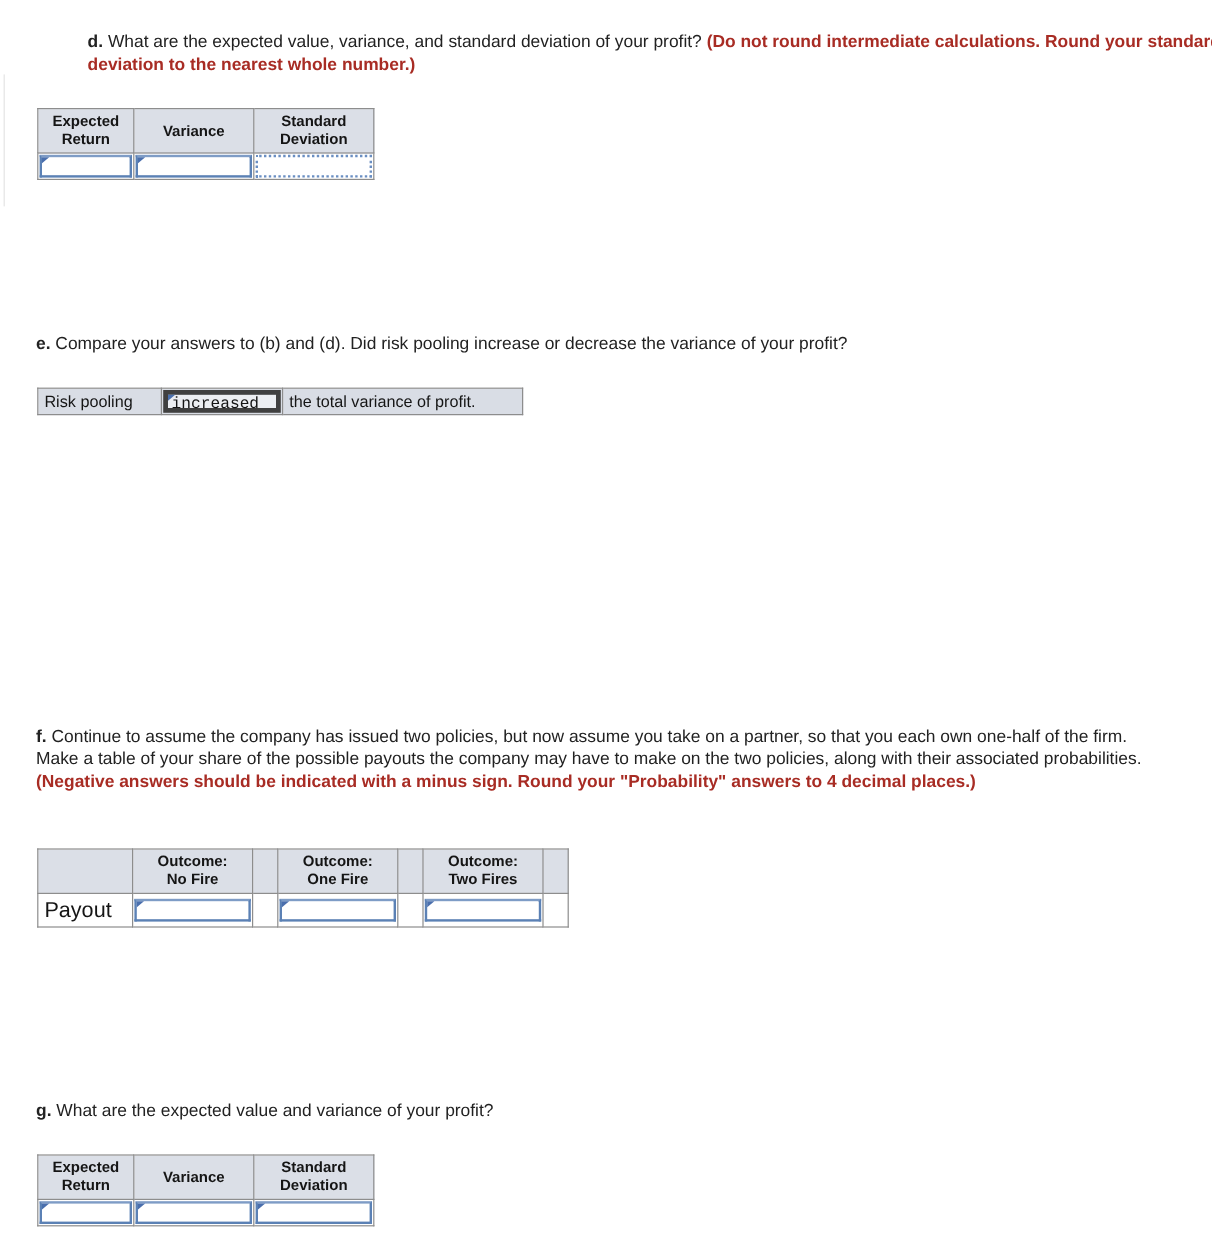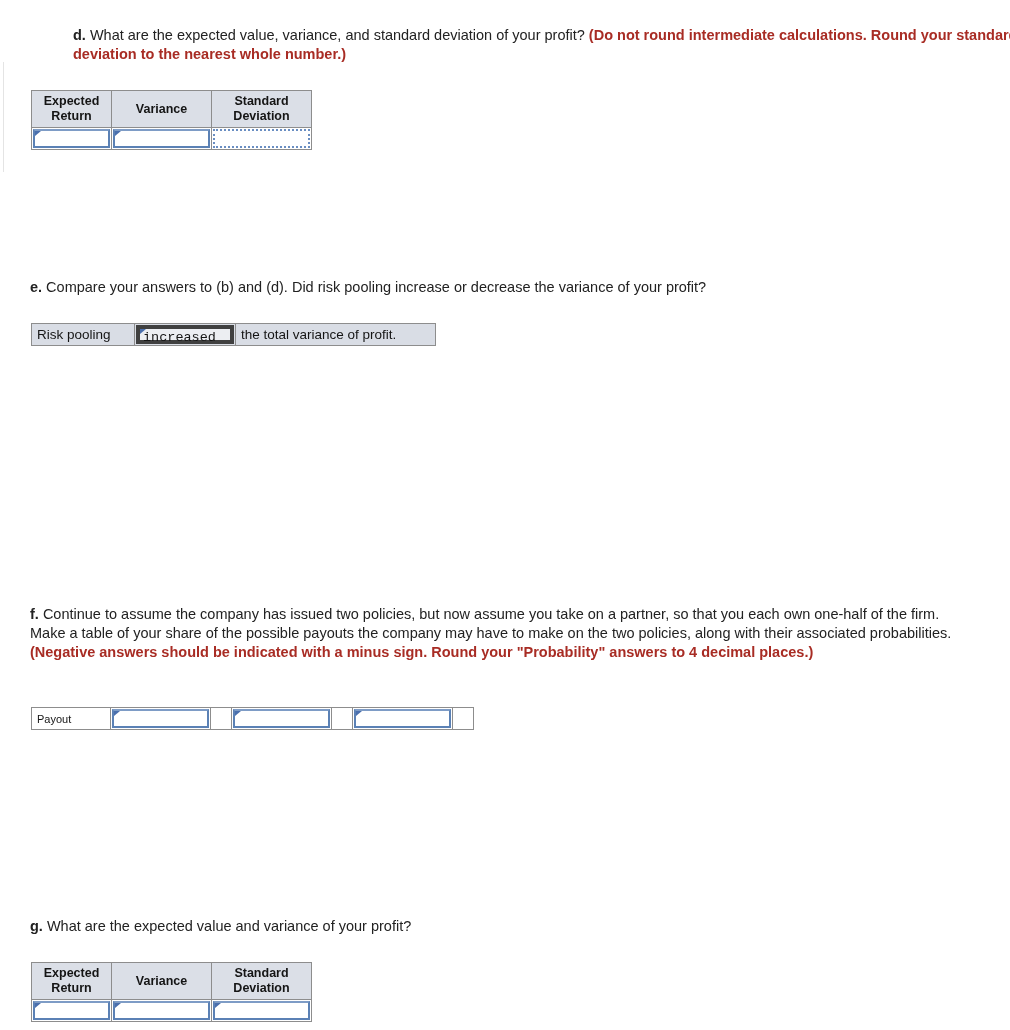--- a/index.html
+++ b/index.html
@@ -64,21 +64,21 @@
     color: #151515;
     text-align: center;
     line-height: 15px;
     padding: 3px 2px;
   }
   table.ansgrid th.blankhead {
     background: #dbdfe7;
   }
   table.ansgrid td.rowlabel {
     background: #ffffff;
-    font-size: 11px;
+    font-size: 18px;
     color: #151515;
     padding: 3px 4px 3px 5px;
     text-align: left;
     white-space: nowrap;
   }
   table.ansgrid td.pct {
     background: #ffffff;
     font-size: 13.5px;
     color: #151515;
     text-align: center;
@@ -240,20 +240,38 @@
     <col style="width:79px">
       <col style="width:100px">
       <col style="width:21px">
     <col style="width:100px">
       <col style="width:21px">
     <col style="width:100px">
       <col style="width:21px">
   </colgroup>
   <tbody>
     <tr>
+      <th class="blankhead"></th>
+      <th>
+        <span>Outcome:</span><br>
+        <span>No Fire</span>
+      </th>
+      <th class="blankhead"></th>
+      <th>
+        <span>Outcome:</span><br>
+        <span>One Fire</span>
+      </th>
+      <th class="blankhead"></th>
+      <th>
+        <span>Outcome:</span><br>
+        <span>Two Fires</span>
+      </th>
+      <th class="blankhead"></th>
+    </tr>
+    <tr>
       <td class="rowlabel">Payout</td>
       <td class="cellbox">
         <span class="inpt"></span>
       </td>
       <td class="pct"></td>
       <td class="cellbox">
         <span class="inpt"></span>
       </td>
       <td class="pct"></td>
       <td class="cellbox">

